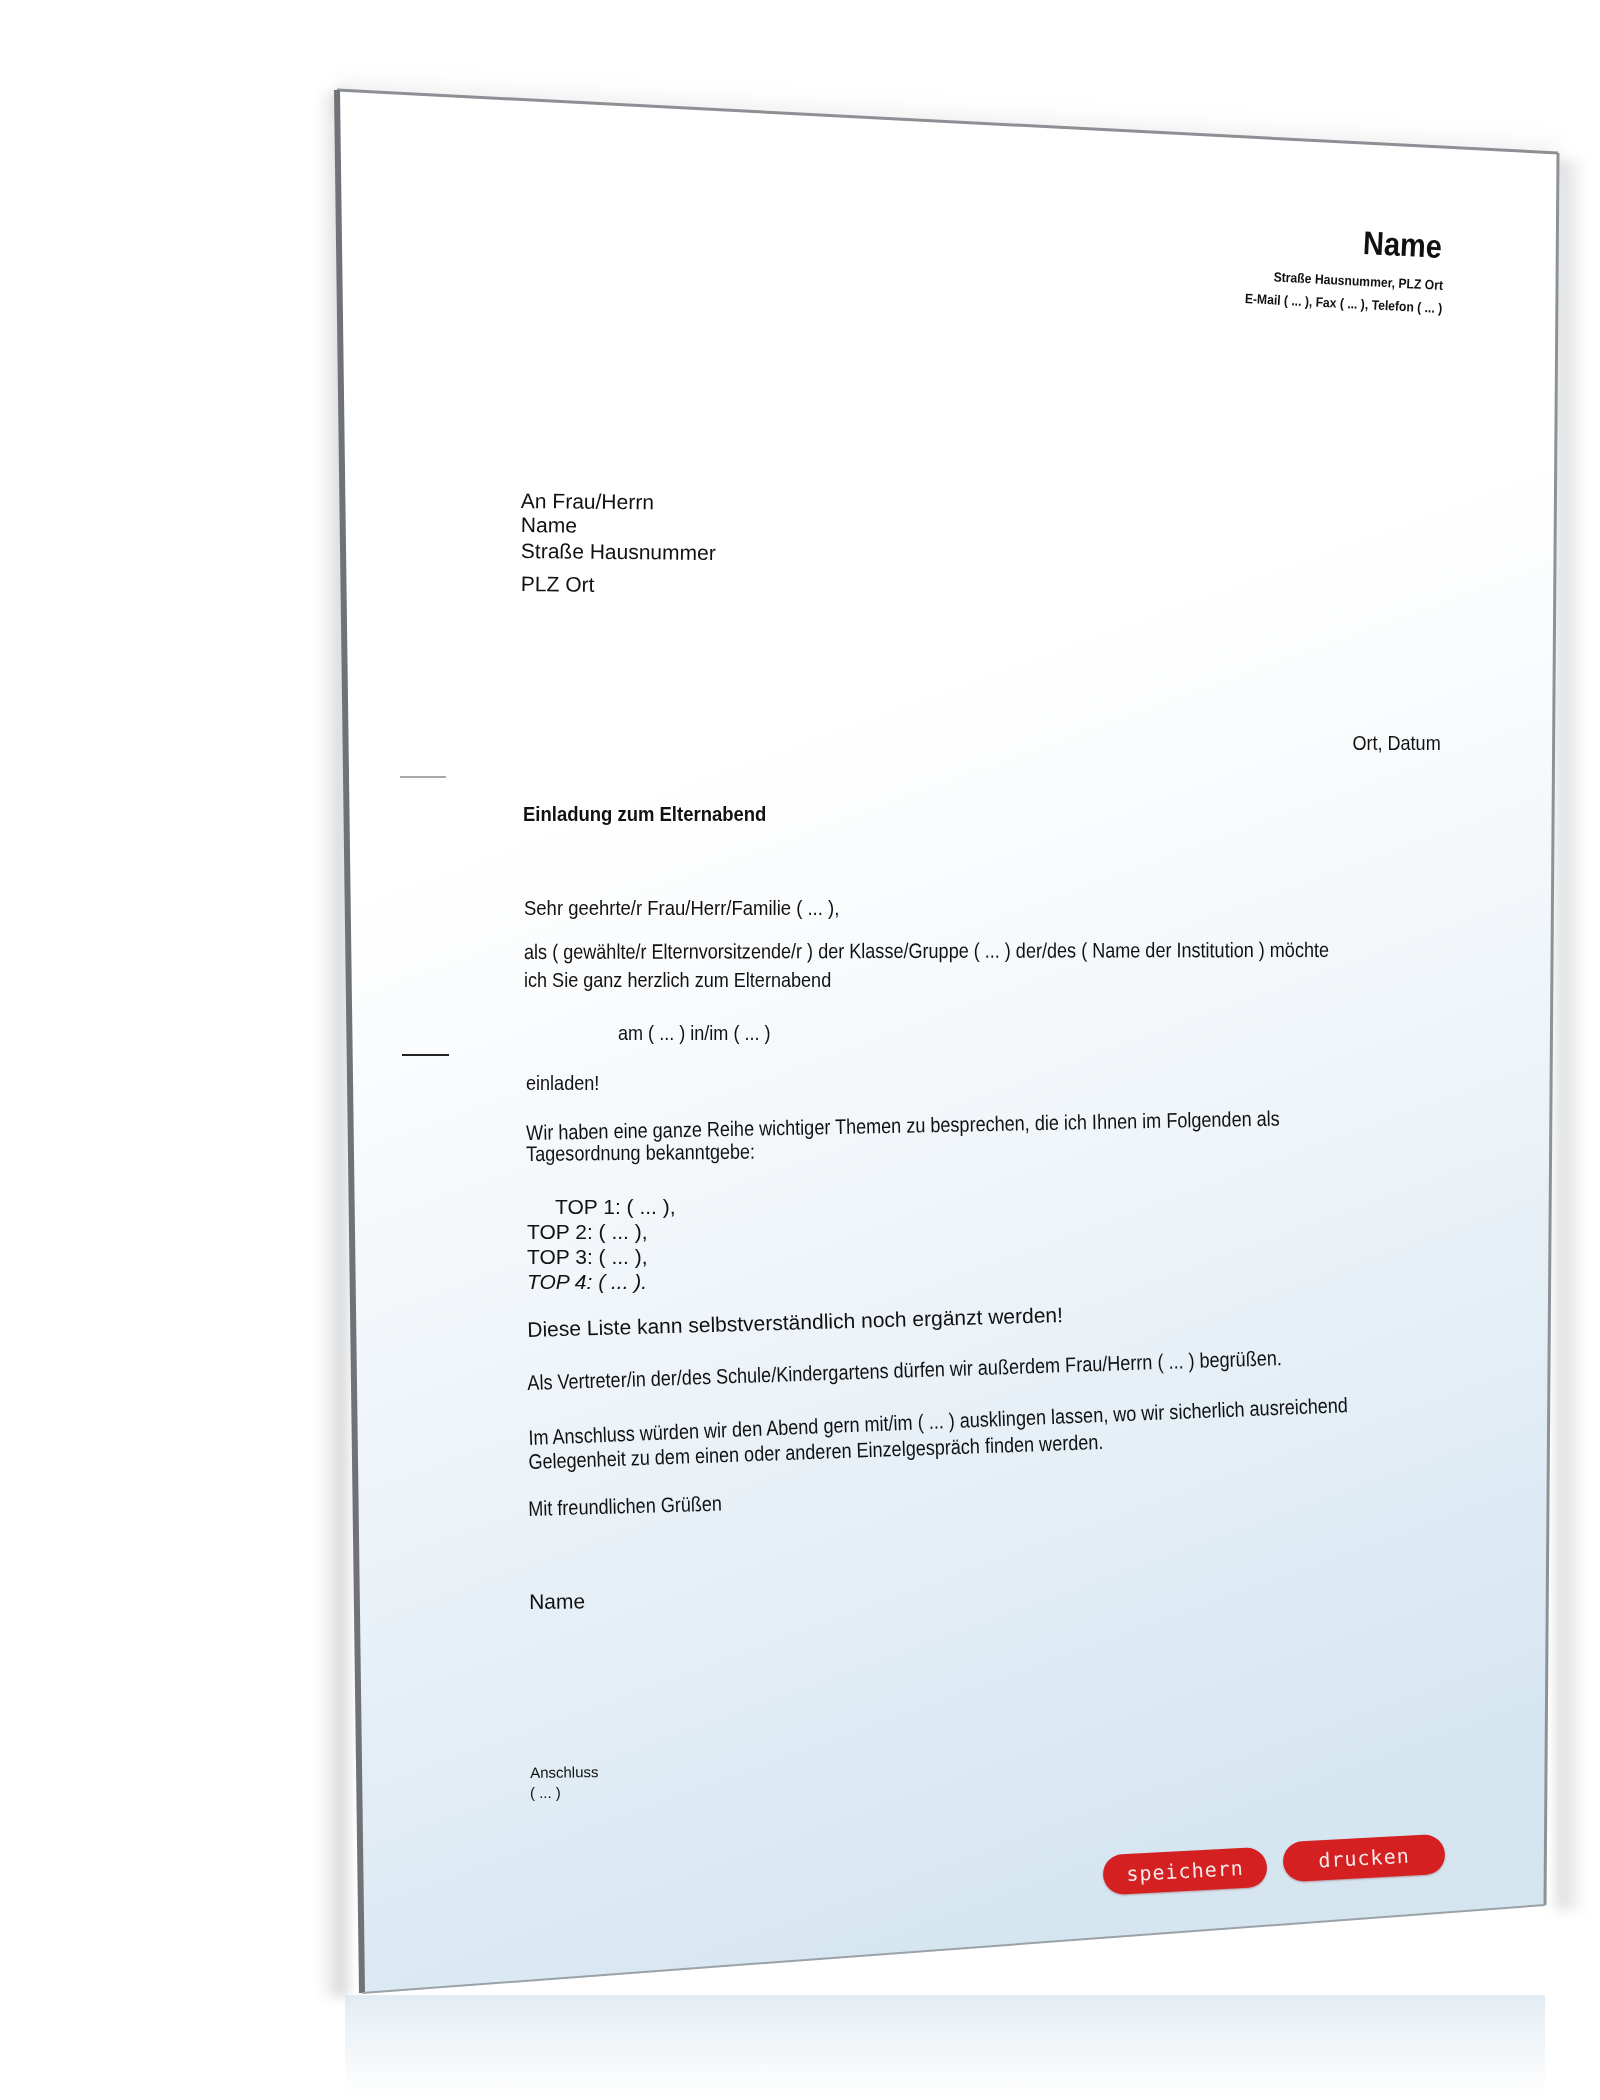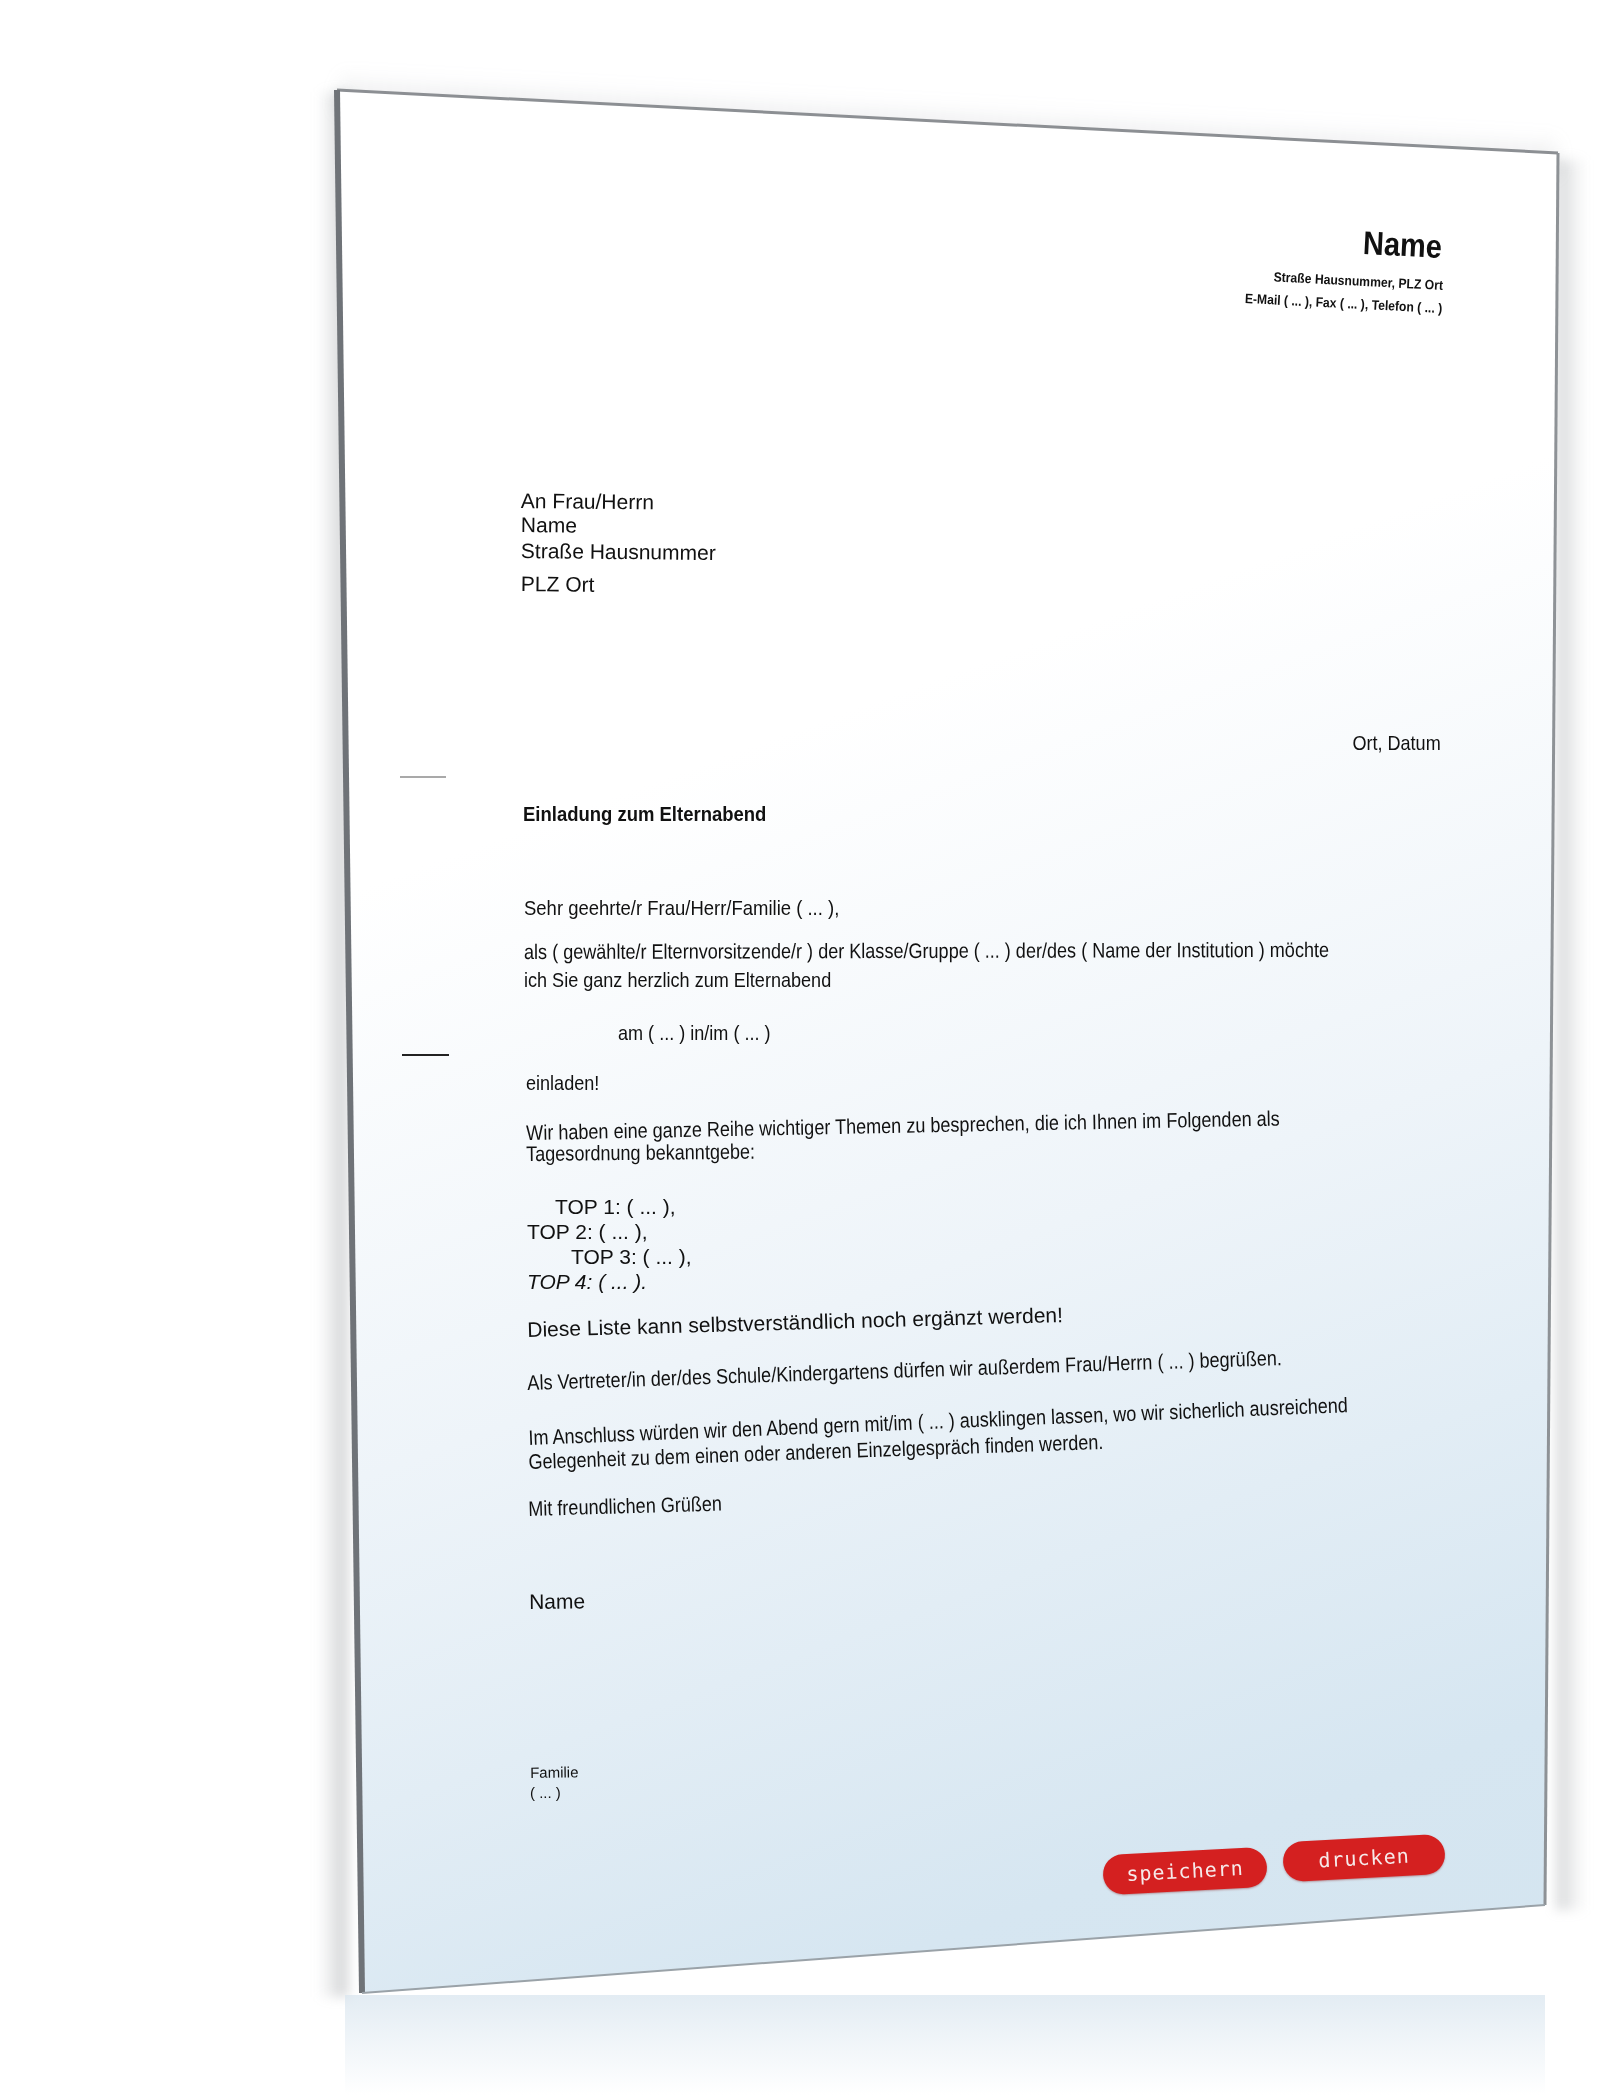--- a/index.html
+++ b/index.html
@@ -91,35 +91,35 @@
 
   <div class="t body-txt" style="left:618px; top:1022px; transform: scaleX(0.86);">am ( ... ) in/im ( ... )</div>
 
   <div class="t body-txt" style="left:526px; top:1072px; transform: scaleX(0.86);">einladen!</div>
 
   <div class="t body-txt" style="left:526px; top:1122px; transform: rotate(-1.1deg) scaleX(0.86);">Wir haben eine ganze Reihe wichtiger Themen zu besprechen, die ich Ihnen im Folgenden als</div>
   <div class="t body-txt" style="left:526px; top:1143px; transform: rotate(-0.6deg) scaleX(0.86);">Tagesordnung bekanntgebe:</div>
 
   <div class="t body-txt" style="left:555px; top:1196px;">TOP 1: ( ... ),</div>
   <div class="t body-txt" style="left:527px; top:1221px;">TOP 2: ( ... ),</div>
-  <div class="t body-txt" style="left:527px; top:1246px;margin-left:44px;">TOP 3: ( ... ),</div>
+  <div class="t body-txt" style="left:527px; top:1246px;">TOP 3: ( ... ),</div>
   <div class="t body-txt" style="left:527px; top:1271px;font-style:italic;">TOP 4: ( ... ).</div>
 
   <div class="t body-txt" style="left:527px; top:1319px; transform: rotate(-1.6deg);">Diese Liste kann selbstverständlich noch ergänzt werden!</div>
 
   <div class="t body-txt" style="left:527px; top:1372px; transform: rotate(-1.9deg) scaleX(0.86);">Als Vertreter/in der/des Schule/Kindergartens dürfen wir außerdem Frau/Herrn ( ... ) begrüßen.</div>
 
   <div class="t body-txt" style="left:528px; top:1427px; transform: rotate(-2.3deg) scaleX(0.86);">Im Anschluss würden wir den Abend gern mit/im ( ... ) ausklingen lassen, wo wir sicherlich ausreichend</div>
   <div class="t body-txt" style="left:528px; top:1451px; transform: rotate(-2deg) scaleX(0.86);">Gelegenheit zu dem einen oder anderen Einzelgespräch finden werden.</div>
 
   <div class="t body-txt" style="left:528px; top:1498px; transform: rotate(-1.6deg) scaleX(0.86);">Mit freundlichen Grüßen</div>
 
   <div class="t body-txt" style="left:529px; top:1591px; transform: rotate(-0.6deg);">Name</div>
 
-  <div class="t small-txt" style="left:530px; top:1765px; transform: rotate(-0.8deg);">Familie</div>
+  <div class="t small-txt" style="left:530px; top:1765px; transform: rotate(-0.8deg);">Anschluss</div>
   <div class="t small-txt" style="left:530px; top:1785px;">( ... )</div>
 
   <div class="btn" style="left:1103px; top:1851px; width:164px; height:40px; transform: rotate(-3deg);">
     <span>speichern</span>
   </div>
   <div class="btn" style="left:1283px; top:1838px; width:162px; height:40px; transform: rotate(-3deg);">
     <span>drucken</span>
   </div>
 </div>
 

